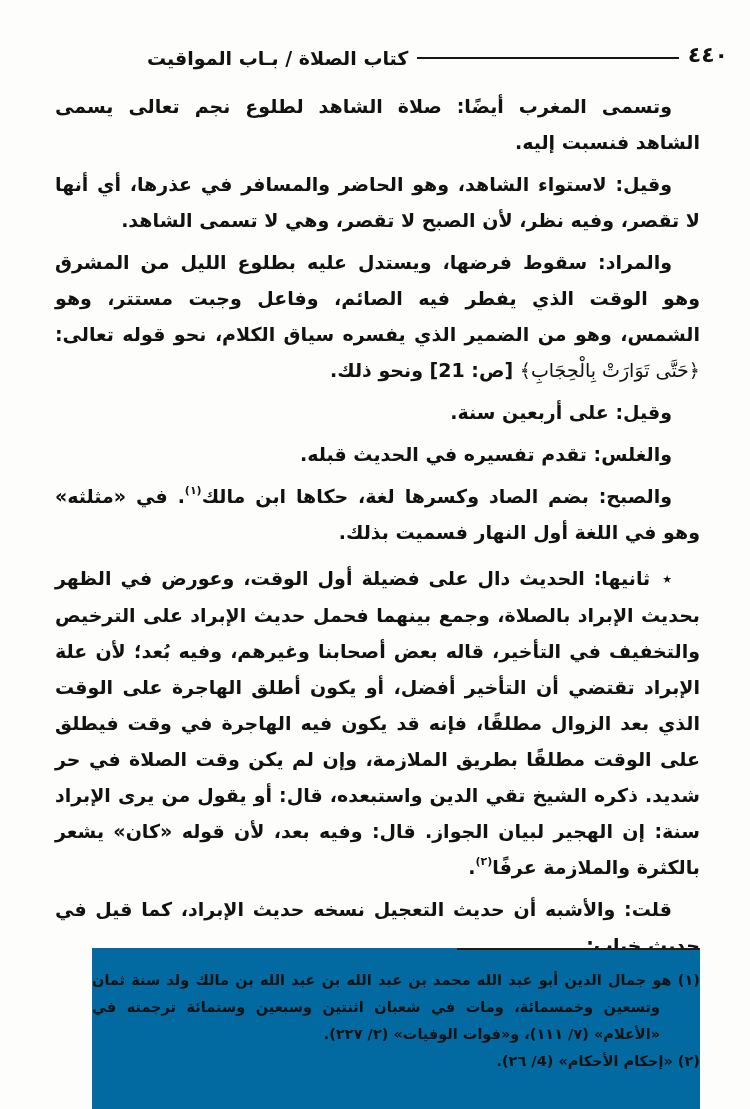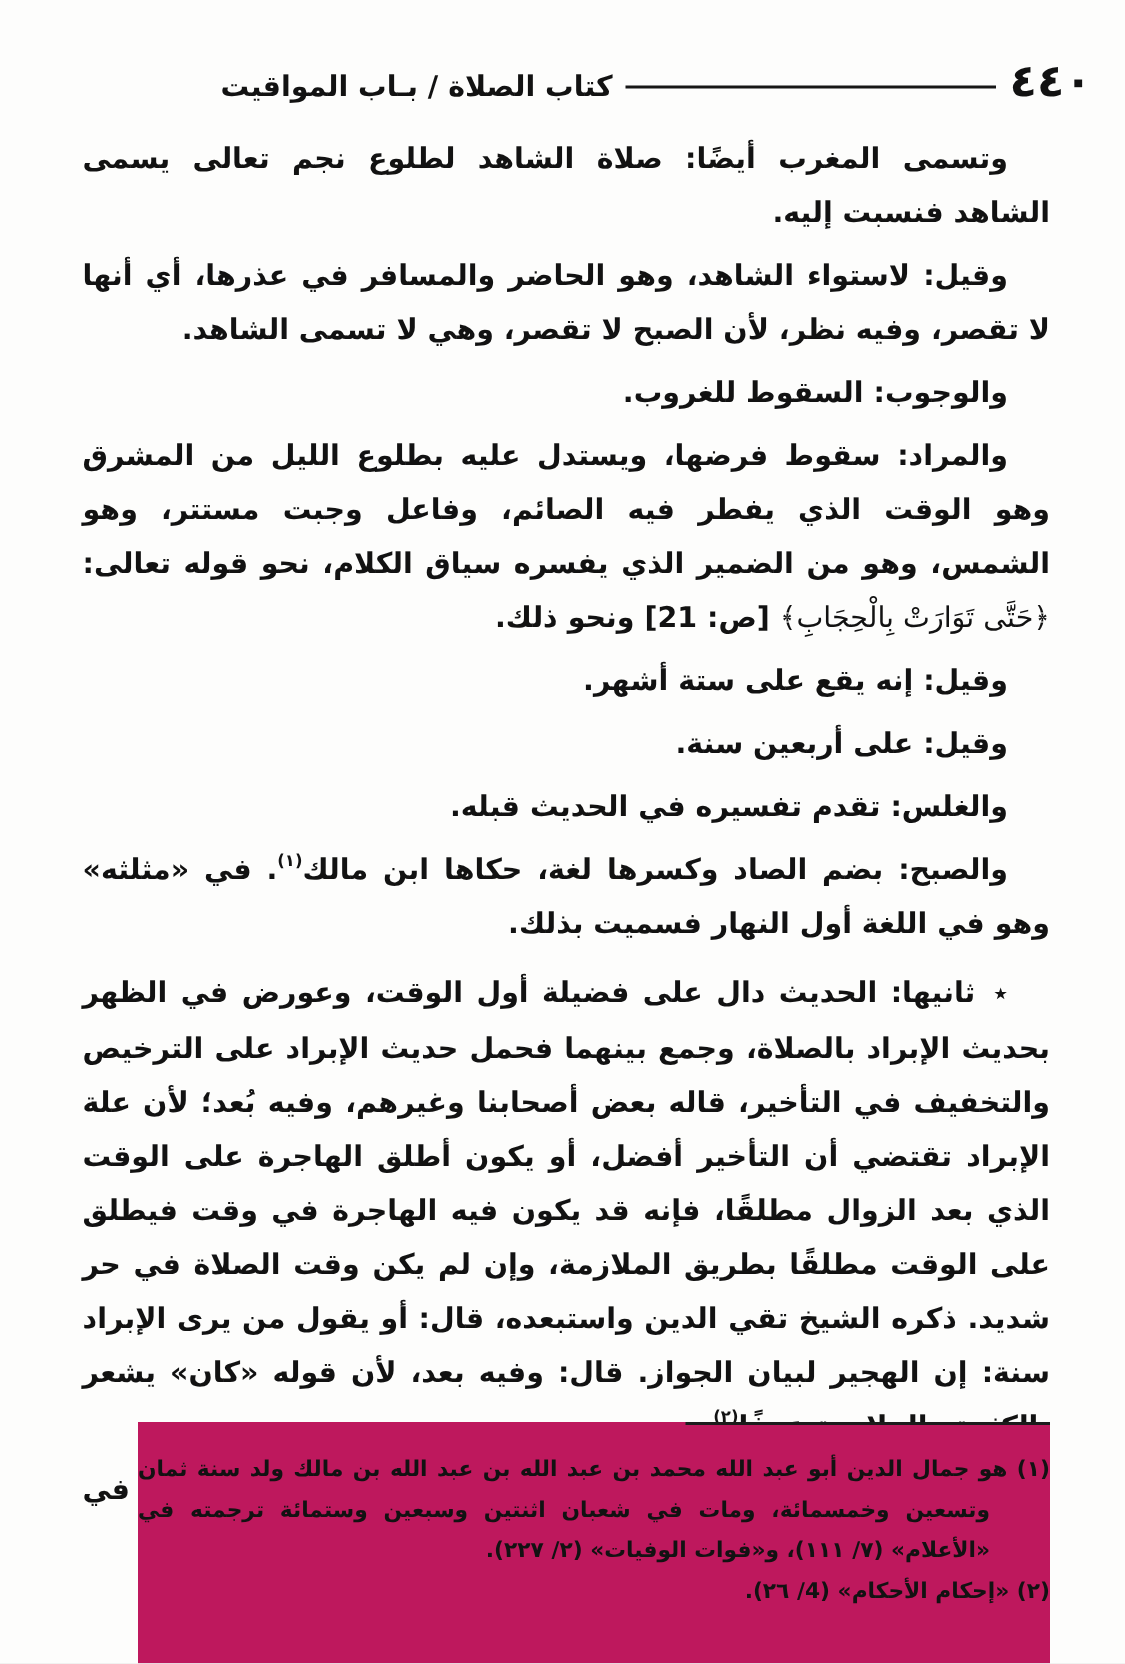--- a/index.html
+++ b/index.html
@@ -22,21 +22,21 @@
     display:flex;
     align-items:center;
     gap:9px;
     margin-right:-28px;   
     margin-left:92px;     
     margin-bottom:14px;
     font-weight:bold;
     height:32px;
   }
   .page-number {
-    font-size:30px;
+    font-size:22px;
     letter-spacing:1px;
     white-space:nowrap;
     line-height:1;
     padding-bottom:6px;
   }
   .header-rule {
     flex:1 1 auto;
     height:2.5px;
     background:#161616;
   }
@@ -66,21 +66,21 @@
   }
   .star {
     font-size:0.95em;
     padding-left:3px;
   }
   .quran { font-weight:normal; }
   
   .footnotes {
     position:absolute;
     top:948px; right:50px; left:55px; bottom:0;
-    background:#be185d;
+    background:#0369a1;
     margin-left:37px;
   }
   .footnote-rule {
     width:243px;
     height:2px;
     background:#1c1c1c;
     margin-bottom:17px;
   }
   .footnote {
     font-size:14.5px;
@@ -98,23 +98,21 @@
 
   <header class="page-header">
     <span class="page-number">٤٤٠</span>
     <span class="header-rule"></span>
     <h1 class="header-title">كتاب الصلاة / بـاب المواقيت</h1>
   </header>
 
   <main class="body-text" id="paragraphs">
       <p class="para"><span>وتسمى المغرب أيضًا: صلاة الشاهد لطلوع نجم تعالى يسمى الشاهد فنسبت إليه.</span></p>
       <p class="para"><span>وقيل: لاستواء الشاهد، وهو الحاضر والمسافر في عذرها، أي أنها لا تقصر، وفيه نظر، لأن الصبح لا تقصر، وهي لا تسمى الشاهد.</span></p>
-      <p class="para"><span>والوجوب: السقوط للغروب.</span></p>
       <p class="para"><span>والمراد: سقوط فرضها، ويستدل عليه بطلوع الليل من المشرق وهو الوقت الذي يفطر فيه الصائم، وفاعل وجبت مستتر، وهو الشمس، وهو من الضمير الذي يفسره سياق الكلام، نحو قوله تعالى: </span><span class="quran">﴿حَتَّى تَوَارَتْ بِالْحِجَابِ﴾</span><span> [ص: 21] ونحو ذلك.</span></p>
-      <p class="para"><span>وقيل: إنه يقع على ستة أشهر.</span></p>
       <p class="para"><span>وقيل: على أربعين سنة.</span></p>
       <p class="para"><span>والغلس: تقدم تفسيره في الحديث قبله.</span></p>
       <p class="para"><span>والصبح: بضم الصاد وكسرها لغة، حكاها ابن مالك</span><sup class="fn-ref">(١)</sup><span>. في «مثلثه» وهو في اللغة أول النهار فسميت بذلك.</span></p>
       <p class="para section"><span class="star">٭</span><span> ثانيها: الحديث دال على فضيلة أول الوقت، وعورض في الظهر بحديث الإبراد بالصلاة، وجمع بينهما فحمل حديث الإبراد على الترخيص والتخفيف في التأخير، قاله بعض أصحابنا وغيرهم، وفيه بُعد؛ لأن علة الإبراد تقتضي أن التأخير أفضل، أو يكون أطلق الهاجرة على الوقت الذي بعد الزوال مطلقًا، فإنه قد يكون فيه الهاجرة في وقت فيطلق على الوقت مطلقًا بطريق الملازمة، وإن لم يكن وقت الصلاة في حر شديد. ذكره الشيخ تقي الدين واستبعده، قال: أو يقول من يرى الإبراد سنة: إن الهجير لبيان الجواز. قال: وفيه بعد، لأن قوله «كان» يشعر بالكثرة والملازمة عرفًا</span><sup class="fn-ref">(٢)</sup><span>.</span></p>
       <p class="para"><span>قلت: والأشبه أن حديث التعجيل نسخه حديث الإبراد، كما قيل في حديث خباب:</span></p>
     </main>
 
   <footer class="footnotes">
     <div class="footnote-rule"></div>
     <div id="footnote-list">

